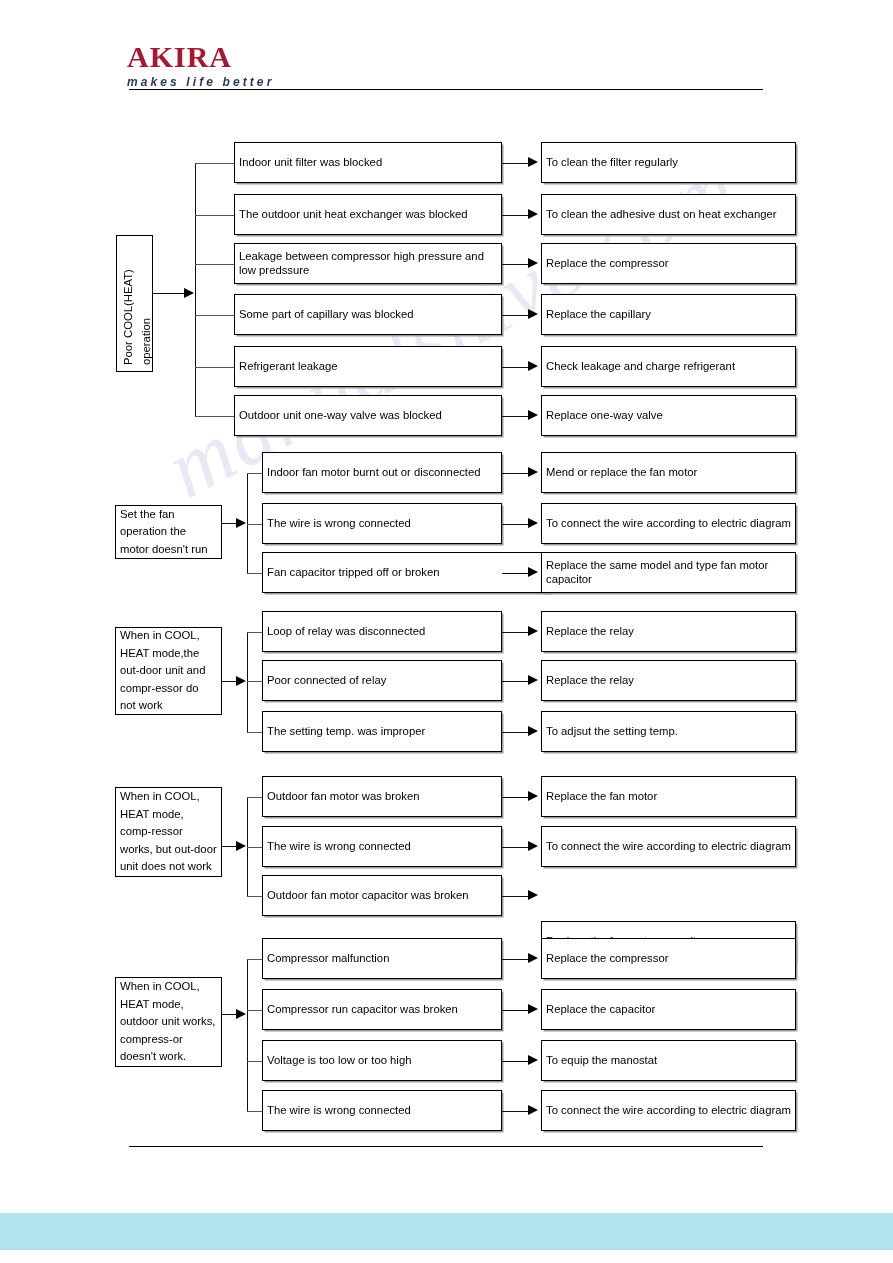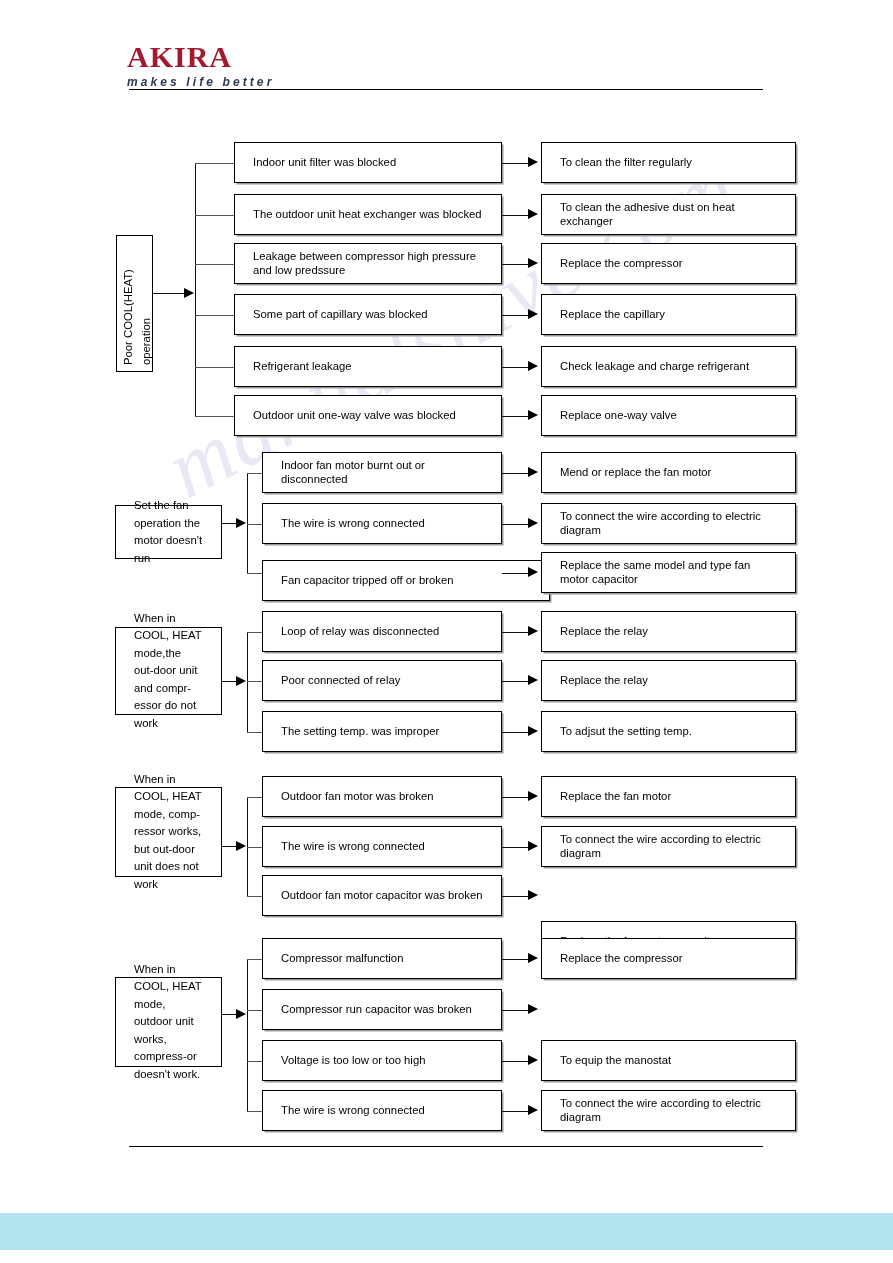--- a/index.html
+++ b/index.html
@@ -45,21 +45,21 @@
     letter-spacing:2px;
   }
 
   
   #chart{position:absolute;left:0;top:0;width:893px;height:1263px;}
   .node{
     position:absolute;box-sizing:border-box;
     border:1.2px solid #000;background:#fff;
     font-size:11.3px;color:#000;line-height:1.22;
     display:flex;align-items:center;
-    padding:3px 18px;
+    padding:3px 4px;
   }
   .node.shadow{box-shadow:2px 2px 0 -0.5px #9a9a9a;}
   .node.cause{ }
   .node.remedy{ }
   .node.group{
     align-items:center;
     font-size:11.3px;line-height:1.55;
   }
   .node.group .gtext{display:block;width:100%;}
   .node.vertical{
@@ -173,21 +173,21 @@
     <div class="hline" style="left: 247px; top: 523.5px; width: 15px;"></div>
     <div class="node cause shadow" style="left: 262px; top: 503px; width: 240px; height: 41px;">
       <span>The wire is wrong connected</span>
     </div>
     <div class="hline dark" style="left: 502px; top: 523.5px; width: 28px;"></div>
     <div class="arrow" style="left: 528px; top: 518px;"></div>
     <div class="node remedy shadow" style="left: 541px; top: 503px; width: 255px; height: 41px;">
       <span>To connect the wire according to electric diagram</span>
     </div>
     <div class="hline" style="left: 247px; top: 572.5px; width: 15px;"></div>
-    <div class="node cause shadow" style="left: 262px; top: 552px; width: 288px; height: 41px; margin-top: 8px;">
+    <div class="node cause shadow" style="left: 262px; top: 552px; width: 288px; height: 41px;">
       <span>Fan capacitor tripped off or broken</span>
     </div>
     <div class="hline dark" style="left: 502px; top: 572.5px; width: 28px;"></div>
     <div class="arrow" style="left: 528px; top: 567px;"></div>
     <div class="node remedy shadow" style="left: 541px; top: 552px; width: 255px; height: 41px;">
       <span>Replace the same model and type fan motor capacitor</span>
     </div>
     <div class="node group" style="left: 115px; top: 627px; width: 107px; height: 88px;">
       <span class="gtext">When in COOL, HEAT mode,the out-door unit and compr-essor do not work</span>
     </div>
@@ -268,20 +268,23 @@
     <div class="arrow" style="left: 528px; top: 953px;"></div>
     <div class="node remedy shadow" style="left: 541px; top: 938px; width: 255px; height: 41px;">
       <span>Replace the compressor</span>
     </div>
     <div class="hline" style="left: 247px; top: 1009.5px; width: 15px;"></div>
     <div class="node cause shadow" style="left: 262px; top: 989px; width: 240px; height: 41px;">
       <span>Compressor run capacitor was broken</span>
     </div>
     <div class="hline dark" style="left: 502px; top: 1009.5px; width: 28px;"></div>
     <div class="arrow" style="left: 528px; top: 1004px;"></div>
+    <div class="node remedy shadow" style="left: 541px; top: 989px; width: 255px; height: 41px;">
+      <span>Replace the  capacitor</span>
+    </div>
     <div class="hline" style="left: 247px; top: 1060.5px; width: 15px;"></div>
     <div class="node cause shadow" style="left: 262px; top: 1040px; width: 240px; height: 41px;">
       <span>Voltage is too low or too high</span>
     </div>
     <div class="hline dark" style="left: 502px; top: 1060.5px; width: 28px;"></div>
     <div class="arrow" style="left: 528px; top: 1055px;"></div>
     <div class="node remedy shadow" style="left: 541px; top: 1040px; width: 255px; height: 41px;">
       <span>To equip the manostat</span>
     </div>
     <div class="hline" style="left: 247px; top: 1110.5px; width: 15px;"></div>

